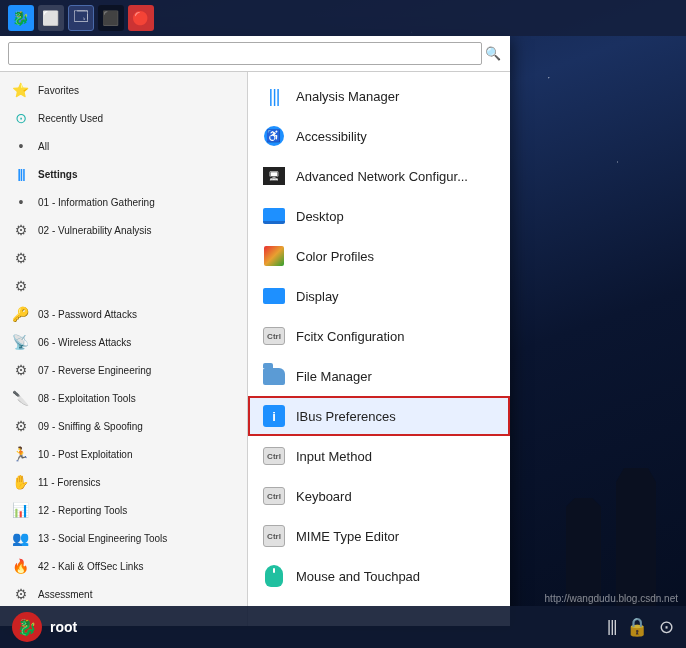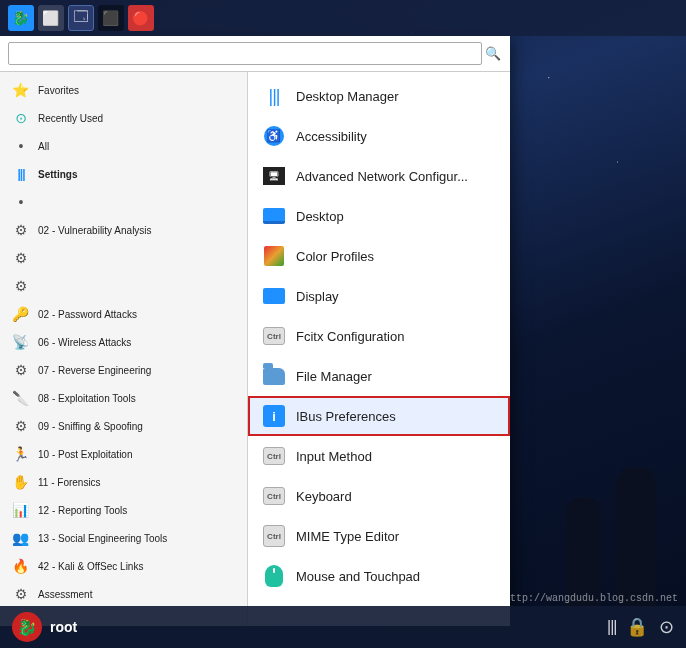--- a/index.html
+++ b/index.html
@@ -326,21 +326,20 @@
     }
 
     
     .watermark {
       position: absolute;
       bottom: 44px;
       right: 8px;
       color: rgba(255,255,255,0.5);
       font-size: 10px;
       z-index: 6;
-      font-family: Liberation Mono, monospace;
     }
   </style>
 </head>
 <body>
 
 <div class="bg"></div>
 <div class="bg-stars"></div>
 
 <div class="silhouette-container">
   <div class="silhouette silhouette-2"></div>
@@ -377,34 +376,35 @@
       <div class="left-item">
         <span class="left-icon icon-gray">•</span>
         <span class="left-label">All</span>
       </div>
       <div class="left-item bold">
         <span class="left-icon icon-blue" style="font-size:12px; letter-spacing:-1px;">|||</span>
         <span class="left-label">Settings</span>
       </div>
       <div class="left-item">
         <span class="left-icon icon-gray">•</span>
+        <span class="left-label">01 - Information Gathering</span>
       </div>
       <div class="left-item">
         <span class="left-icon icon-gray">⚙</span>
         <span class="left-label">02 - Vulnerability Analysis</span>
       </div>
       <div class="left-item">
         <span class="left-icon icon-gray">⚙</span>
       </div>
       <div class="left-item">
         <span class="left-icon icon-gray">⚙</span>
       </div>
       <div class="left-item">
         <span class="left-icon icon-gray">🔑</span>
-        <span class="left-label">02 - Password Attacks</span>
+        <span class="left-label">03 - Password Attacks</span>
       </div>
       <div class="left-item">
         <span class="left-icon icon-gray">📡</span>
         <span class="left-label">06 - Wireless Attacks</span>
       </div>
       <div class="left-item">
         <span class="left-icon icon-gray">⚙</span>
         <span class="left-label">07 - Reverse Engineering</span>
       </div>
       <div class="left-item">
@@ -440,21 +440,21 @@
         <span class="left-label">Assessment</span>
       </div>
     </div>
 
     <div class="right-panel">
 
       <div class="right-item">
         <div class="right-item-icon">
           <span style="font-size:18px; color:#1e90ff; letter-spacing:-1px;">|||</span>
         </div>
-        <span>Desktop Manager</span>
+        <span>Analysis Manager</span>
       </div>
 
       <div class="right-item">
         <div class="right-item-icon">
           <div class="icon-accessibility">♿</div>
         </div>
         <span>Accessibility</span>
       </div>
 
       <div class="right-item">

